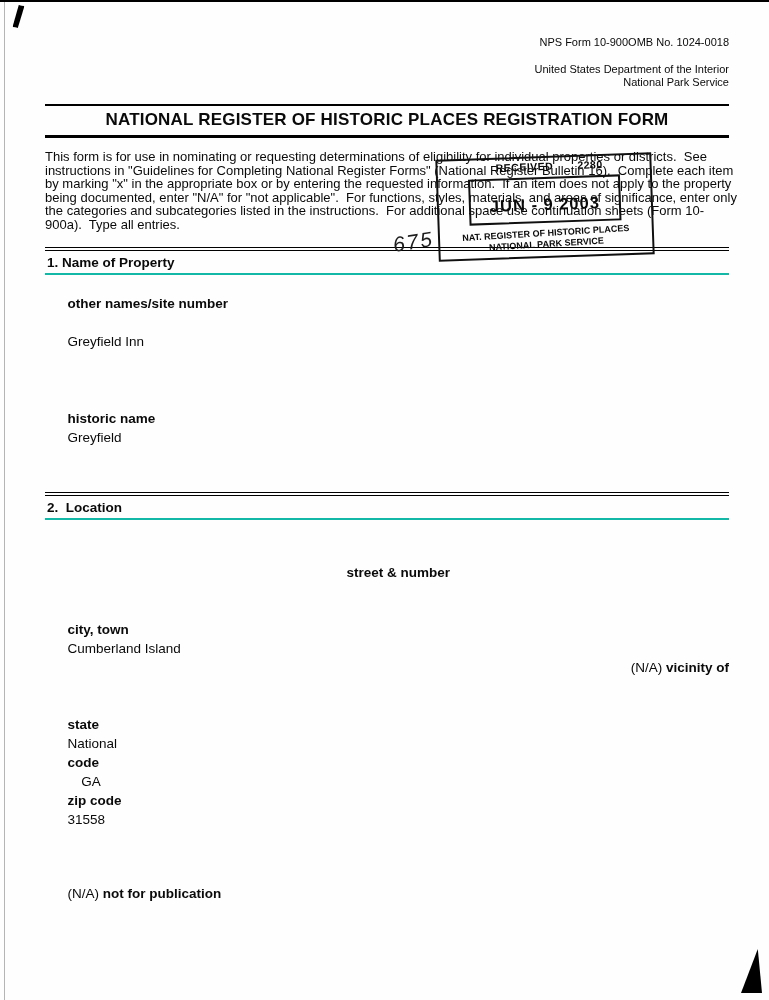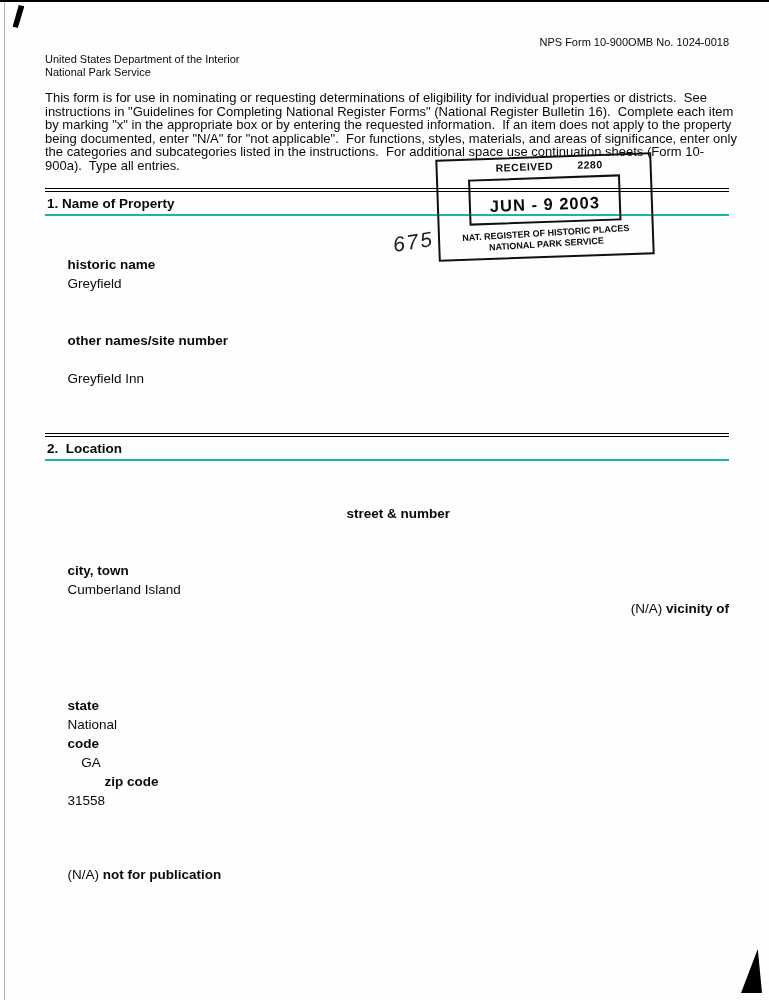--- a/index.html
+++ b/index.html
@@ -4,21 +4,21 @@
 <style>
   html,body{margin:0;padding:0;background:#e8e8e8;}
   .page{
     position:relative;width:769px;height:1000px;background:#fefefe;
     font-family:"Liberation Sans","DejaVu Sans",sans-serif;color:#0a0a0a;
     overflow:hidden;border-top:2px solid #000;box-sizing:border-box;
   }
   .edge-left{position:absolute;left:4px;top:0;width:1px;height:1000px;background:#b5b5b5;}
   .content{padding:34px 40px 0 45px;}
   .hdr-row{display:flex;justify-content:flex-end;font-size:11px;line-height:13px;}
-  .agency{font-size:11px;line-height:13px;margin-top:4px;}
+  .agency{font-size:11px;line-height:13px;margin-top:14px;text-align:right;}
   .title-bar{
     margin-top:15px;border-top:2px solid #000;border-bottom:3px solid #000;
     text-align:center;font-weight:bold;font-size:17px;padding:4px 0 5px;letter-spacing:.2px;
   }
   .instructions{margin-top:12px;font-size:13px;line-height:13.5px;width:692px;white-space:pre-wrap;}
   .sec-head{
     font-weight:bold;font-size:13.5px;border-top:4px double #000;border-bottom:2px solid #14b8a6;
     padding:4px 0 3px 2px;white-space:pre-wrap;
   }
   .sec1{margin-top:16px;}
@@ -80,49 +80,50 @@
 
     <div class="hdr-row">
       <span>NPS Form 10-900</span>
       <span>OMB No. 1024-0018</span>
     </div>
     <div class="agency">
       <div>United States Department of the Interior</div>
       <div>National Park Service</div>
     </div>
 
+    <div class="title-bar">NATIONAL REGISTER OF HISTORIC PLACES REGISTRATION FORM</div>
 
     <div class="instructions">This form is for use in nominating or requesting determinations of eligibility for individual properties or districts.  See instructions in "Guidelines for Completing National Register Forms" (National Register Bulletin 16).  Complete each item by marking "x" in the appropriate box or by entering the requested information.  If an item does not apply to the property being documented, enter "N/A" for "not applicable".  For functions, styles, materials, and areas of significance, enter only the categories and subcategories listed in the instructions.  For additional space use continuation sheets (Form 10-900a).  Type all entries.</div>
 
     <div class="sec-head sec1">1. Name of Property</div>
-    <div class="row mt20">
-      <span class="b il" style="width:130px;">historic name</span>
-      <span>Greyfield</span>
-    </div>
     <div class="row">
       <span class="b">other names/site number</span>
       <span> </span>
       <span>Greyfield Inn</span>
+    </div>
+    <div class="row mt20">
+      <span class="b il" style="width:130px;">historic name</span>
+      <span>Greyfield</span>
     </div>
 
     <div class="sec-head sec2">2.  Location</div>
     <div class="row mt24">
       <span class="b">street &amp; number</span>
     </div>
     <div class="row">
       <span class="b il" style="width:96px;">city, town</span>
       <span>Cumberland Island</span>
       <span class="vicinity"><span>(N/A) </span><span class="b">vicinity of</span></span>
     </div>
     <div class="row">
-      <span class="b il" style="width:43px;margin-top:40px;">state</span>
+      <span class="b il" style="width:43px;">state</span>
       <span class="il" style="width:87px;">National</span>
       <span class="b il" style="width:43px;">code</span>
       <span class="il" style="width:47px;text-align:center;">GA</span>
-      <span class="b il" style="width:58px;margin-left:37px;">zip code</span>
+      <span class="b il" style="width:58px;">zip code</span>
       <span>31558</span>
     </div>
     <div class="row mt17">
       <span>(N/A) </span><span class="b">not for publication</span>
     </div>
 
   </div>
 </div>
 
 </body></html>

